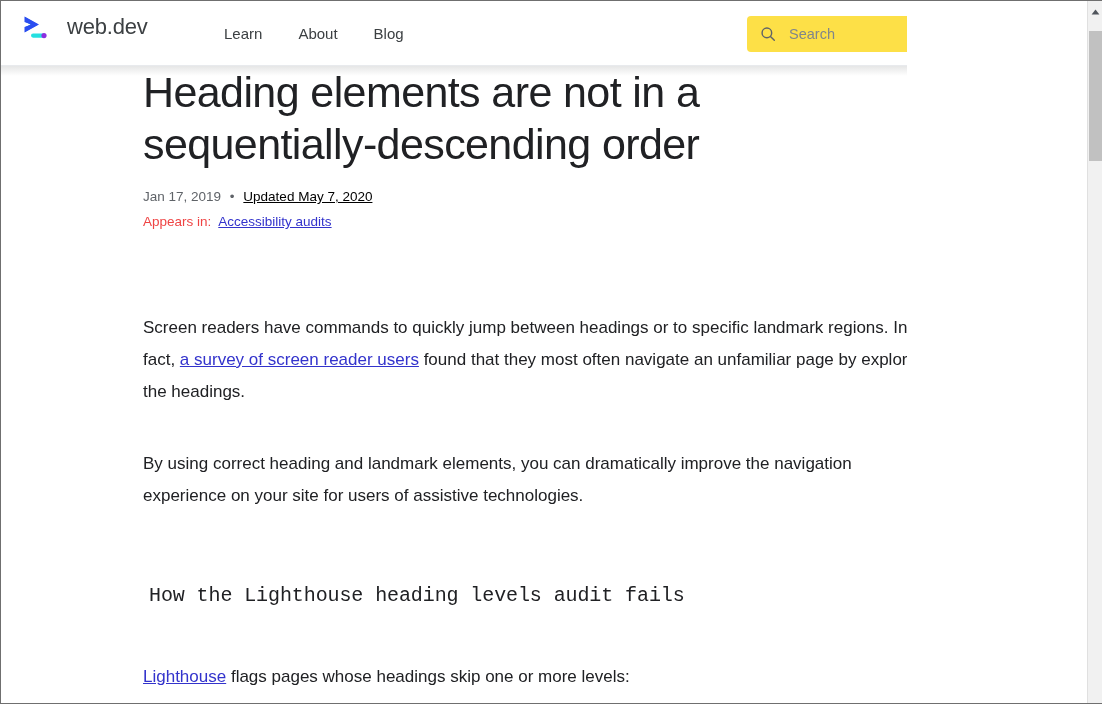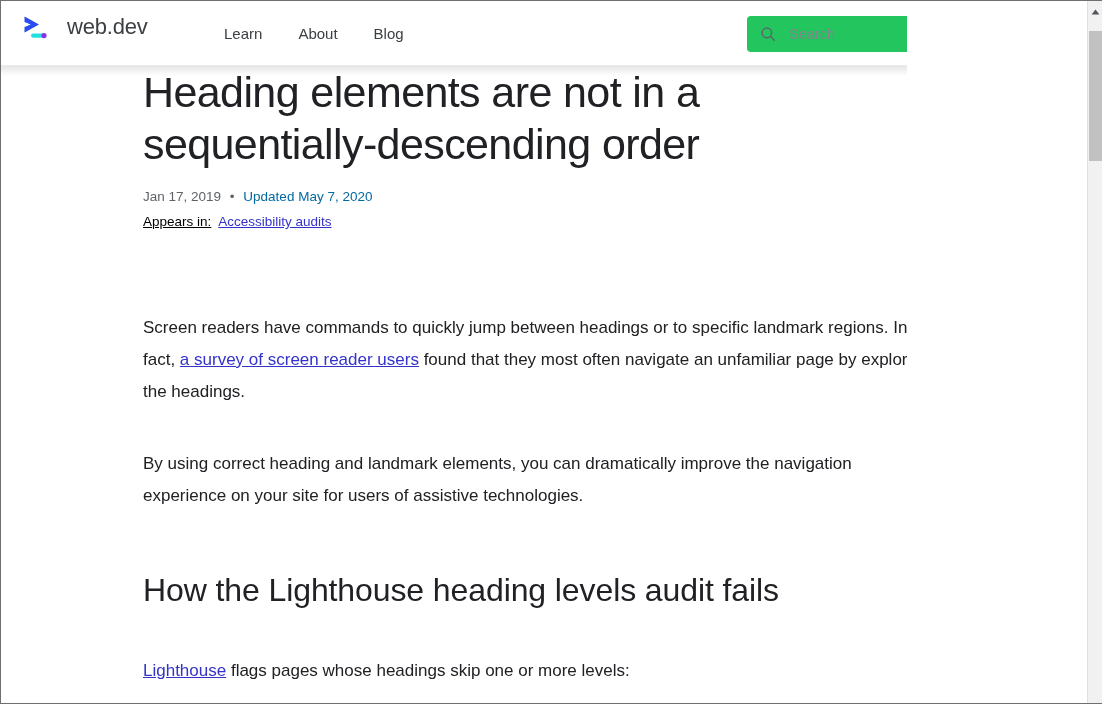--- a/index.html
+++ b/index.html
@@ -96,21 +96,21 @@
     line-height: 65px;
     display: inline-block;
   }
 
   #search-box {
     position: absolute;
     left: 746px;
     top: 15px;
     width: 199px;
     height: 36px;
-    background: #22c55e;
+    background: #fde047;
     border: none;
     border-radius: 4px;
     display: flex;
     align-items: center;
     padding-left: 12px;
   }
   #search-box .search-glyph {
     width: 18px; height: 18px;
     flex: 0 0 18px;
     margin-right: 12px;
@@ -161,48 +161,49 @@
     max-width: 640px;
   }
 
   #meta {
     margin-top: 15px;
     font-size: 13.5px;
     color: #5f6368;
     line-height: 24px;
   }
   #meta .dot { padding: 0 5px; color: #5f6368; }
-  #meta .updated { color: #0369a1; }
+  #meta .updated { color: #000000; text-decoration: underline; }
   #meta .appears-row { margin-top: 1px; }
-  #meta .appears-label { color: #000000; text-decoration: underline; }
+  #meta .appears-label { color: #ef4444; }
   a.inline-link {
     color: #3333cc;
     text-decoration: underline;
   }
   #meta a.inline-link { margin-left: 7px; }
 
   .body-copy {
     margin: 0;
     padding: 0;
     font-size: 17px;
     line-height: 32px;
     color: #202124;
     max-width: 790px;
   }
   #para-1 { margin-top: 78px; }
   #para-2 { margin-top: 40px; }
 
   #section-heading {
-    margin: 0;
+    margin: 6px;
     padding-top: 62px;
-    font-size: 32px;
+    font-size: 20px;
     line-height: 32px;
     font-weight: 400;
     color: #202124;
     letter-spacing: -0.1px;
+    font-family: Liberation Mono, monospace;
   }
   #para-3 { margin-top: 49px; }
 
   #code-panel {
     margin-top: 28px;
     width: 804px;
     height: 40px;
     border: 1px solid #dadce0;
     border-radius: 2px;
     background: #ffffff;

